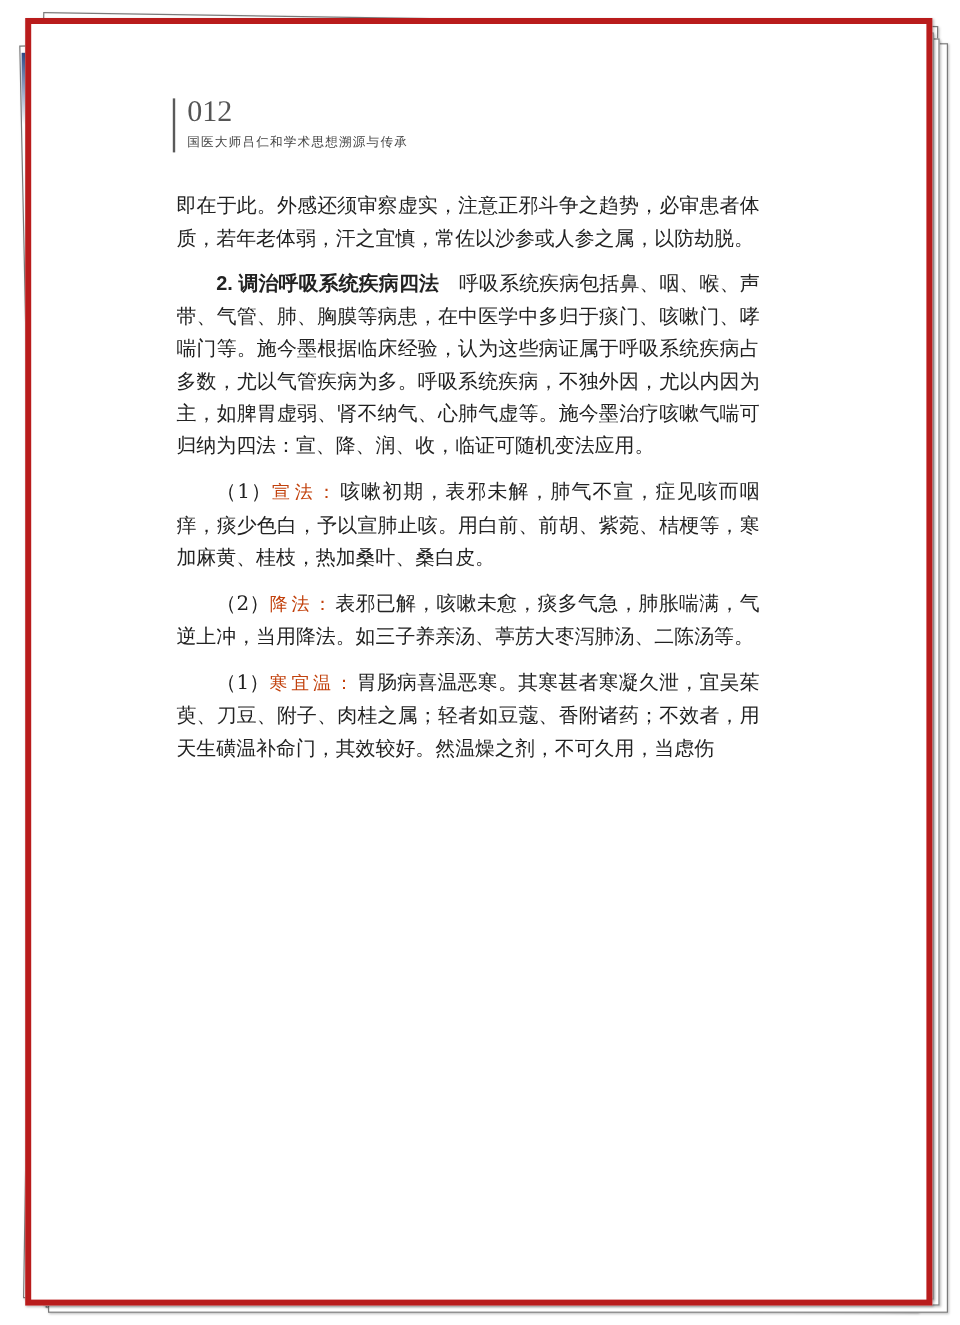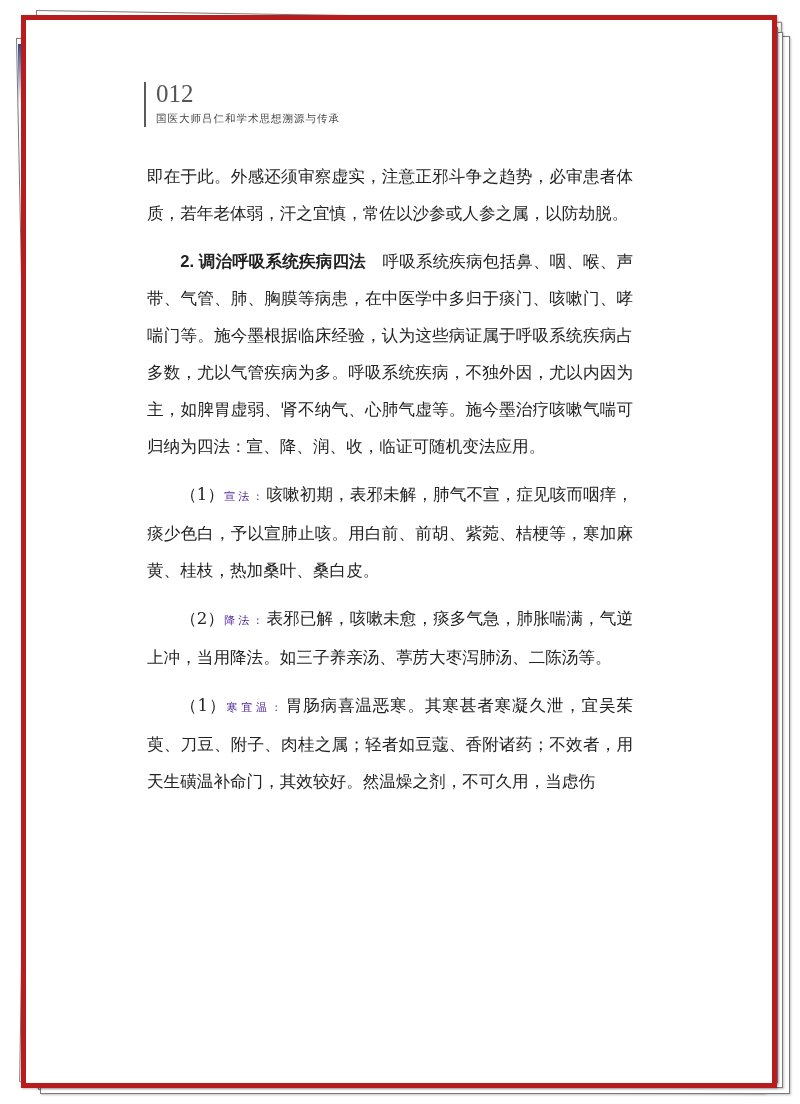--- a/index.html
+++ b/index.html
@@ -39,26 +39,26 @@
   .page-number {
     position:absolute; left:130px; top:60px; font-size:25px; color:#555; letter-spacing:0px;
     font-family:"Liberation Serif", serif;
   }
   .book-title {
     position:absolute; left:130px; top:92px; font-size:10.5px; color:#444; letter-spacing:1px;
     font-family:Liberation Serif, serif;
   }
   .body-text {
     position:absolute; left:121px; top:138px; width:486px;
-    font-size:16.6px; line-height:37px; color:#222; text-align:justify;
+    font-size:16.6px; line-height:27px; color:#222; text-align:justify;
   }
   .body-text p { margin:0 0 11px 0; text-indent:2em; }
   .body-text p.cont { text-indent:0; }
   .h-bold { font-weight:bold; font-family:Liberation Sans, sans-serif; }
-  .sub-label { color:#4c1d95; letter-spacing:3px; font-size:11px; }
+  .sub-label { color:#c2410c; letter-spacing:3px; font-size:15px; }
 </style>
 </head>
 <body>
 
 <div class="sheet back-rot"></div>
 <div class="blue-strip"></div>
 <div class="sheet rot-right"></div>
 <div class="sheet stack3"></div>
 <div class="sheet stack2"></div>
 <div class="sheet stack1"></div>

